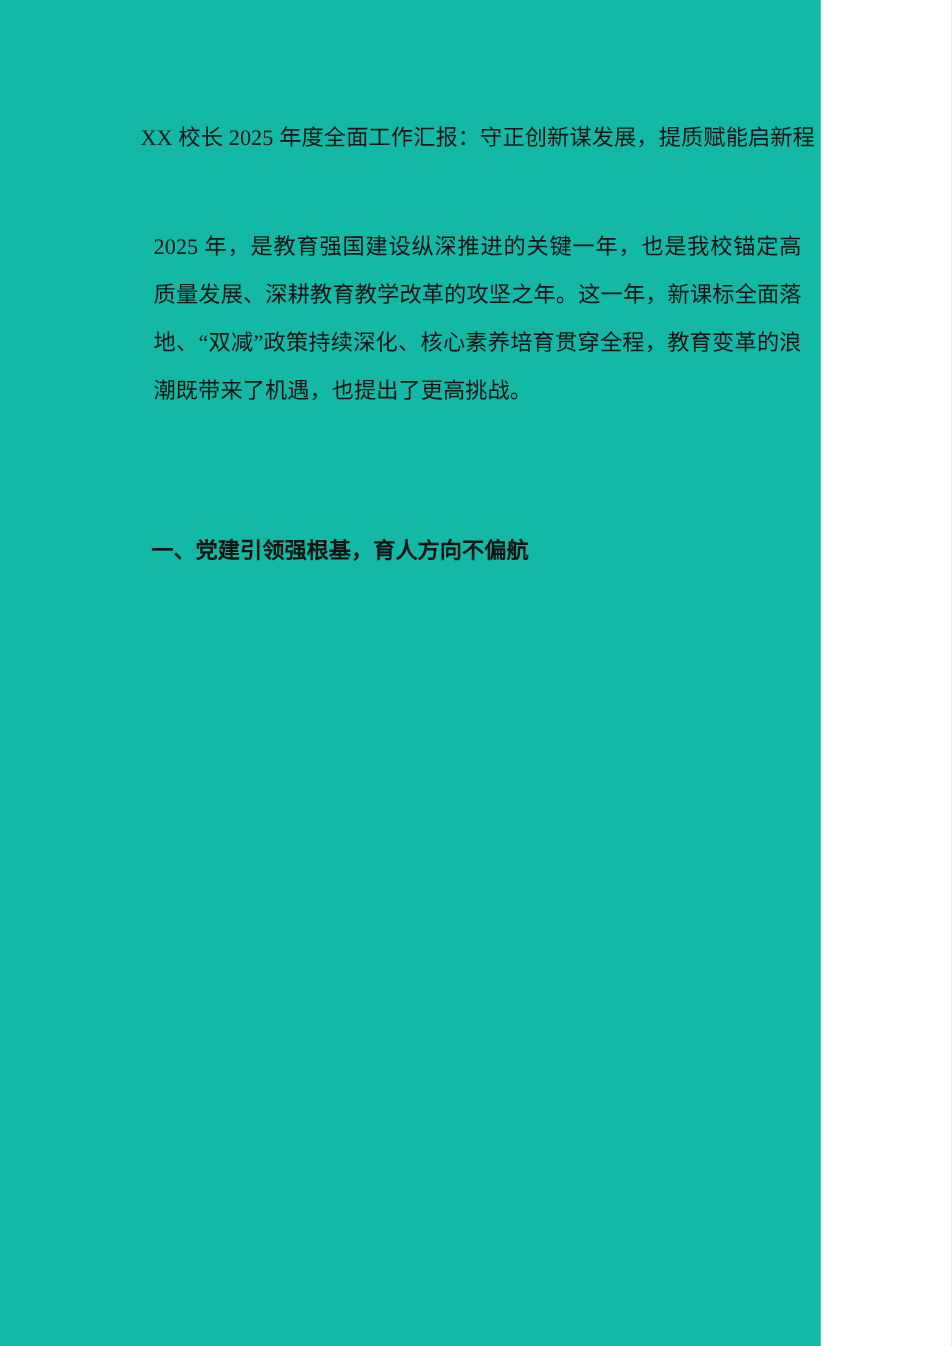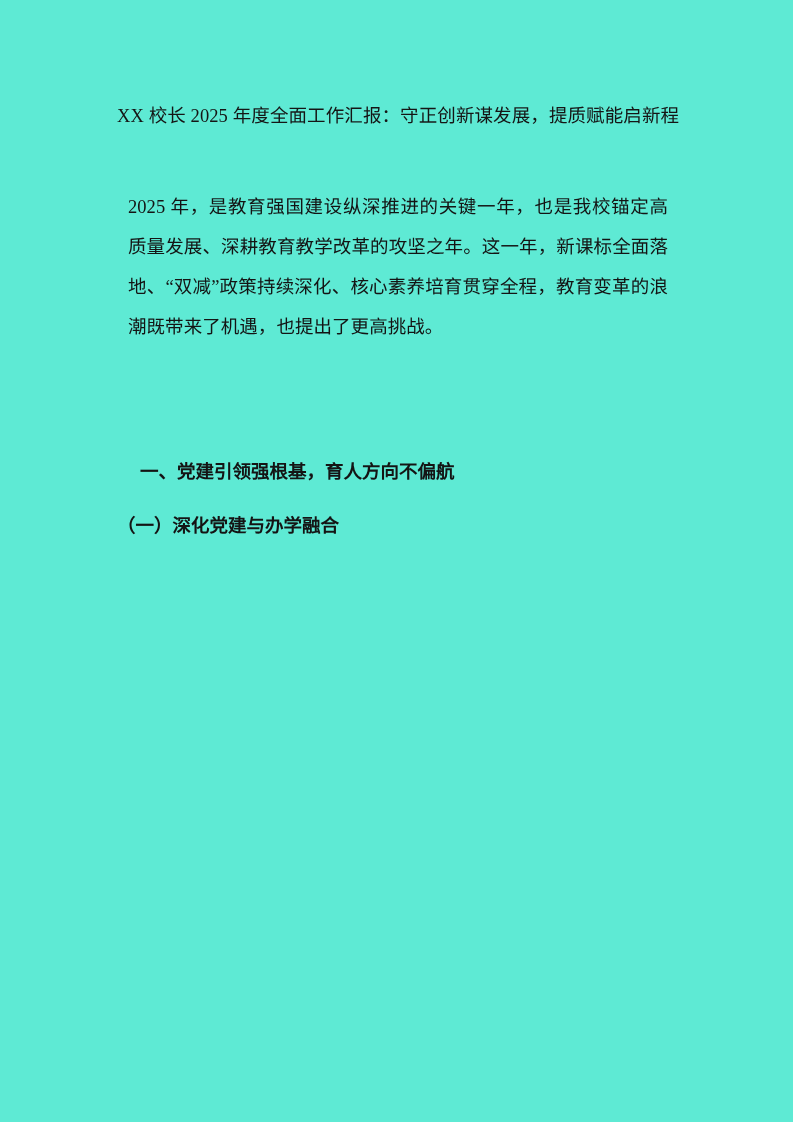--- a/index.html
+++ b/index.html
@@ -4,23 +4,23 @@
 <title>Document</title>
 <style>
   html, body {
     margin: 0;
     padding: 0;
     background: #ffffff;
   }
 
   .page {
     position: relative;
-    width: 793px;
+    width: 684px;
     height: 1122px;
-    background: #5eead4;
+    background: #14b8a6;
     overflow: hidden;
     box-sizing: border-box;
   }
 
   .doc-body {
     position: absolute;
     left: 117px;
     top: 96px;
     width: 562px;
   }
@@ -53,25 +53,25 @@
     text-justify: inter-character;
     margin: 11px;
     letter-spacing: 0.05px;
   }
 
   .para.last-line-left {
     text-align-last: left;
   }
 
   .heading-1 {
-    font-family: Liberation Mono, monospace;
+    font-family: Liberation Serif, serif;
     font-size: 18.5px;
     line-height: 36px;
     color: #141414;
-    margin: 14px;
+    margin: 0;
     padding-left: 9px;
     white-space: nowrap;
   }
 
   .heading-2 {
     font-family: "Liberation Serif", "DejaVu Serif", serif;
     font-size: 18.5px;
     line-height: 36px;
     color: #141414;
     margin: 0;
@@ -101,18 +101,17 @@
 
     <div class="spacer-para"></div>
 
 
     <div class="spacer-section"></div>
 
     <h2 class="heading-1">一、党建引领强根基，育人方向不偏航</h2>
 
     <div class="spacer-sub"></div>
 
-    <h3 class="heading-2">（一）深化党建与办学融合</h3>
 
 
   </div>
 
 </div>
 
 </body></html>

